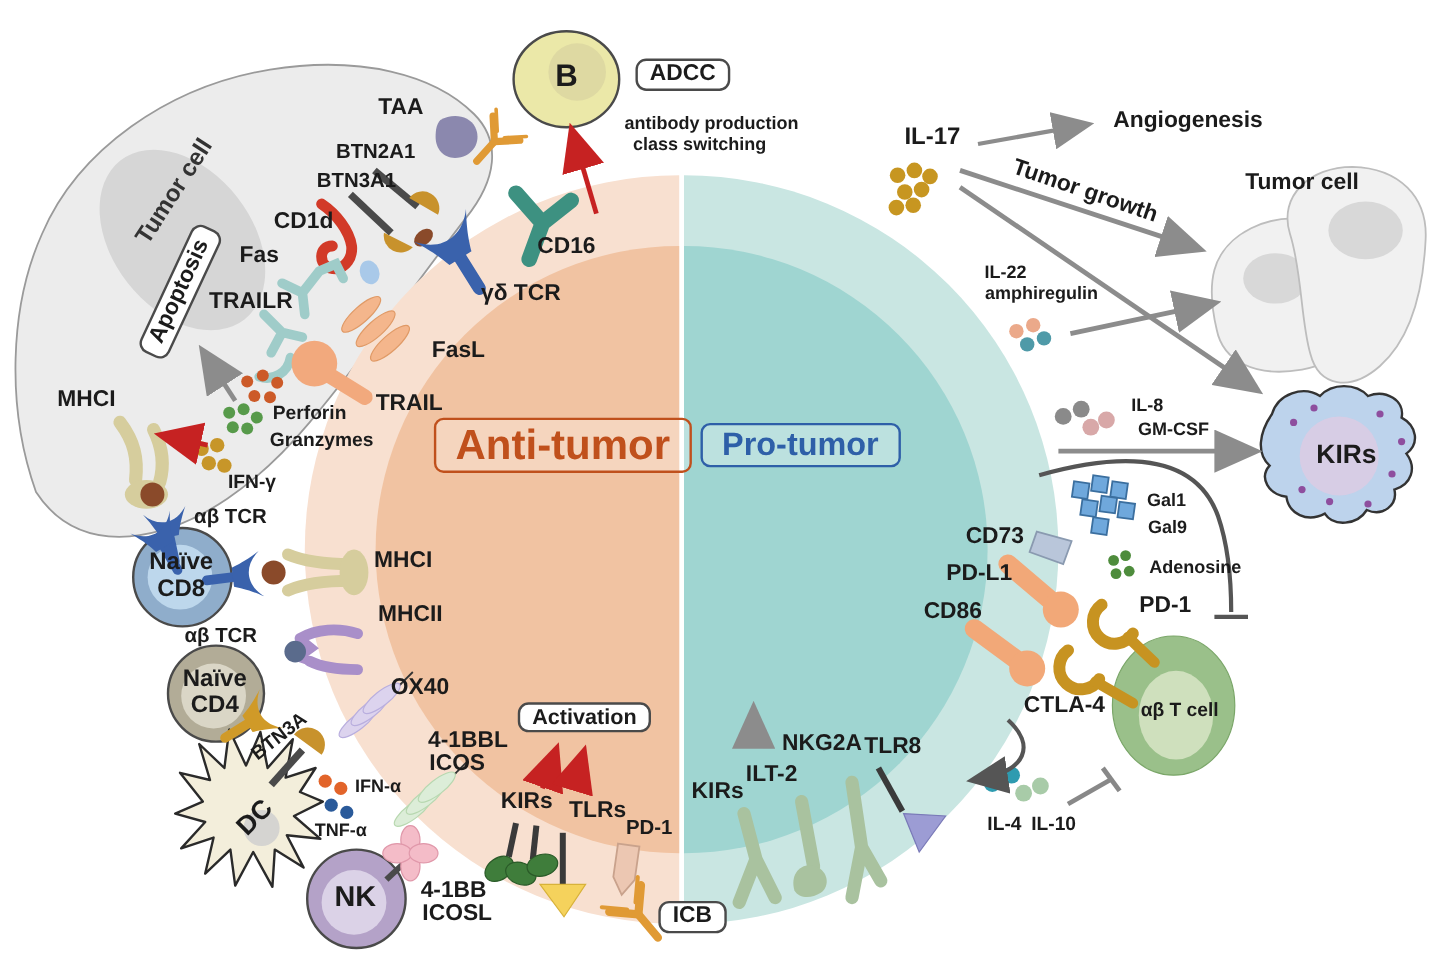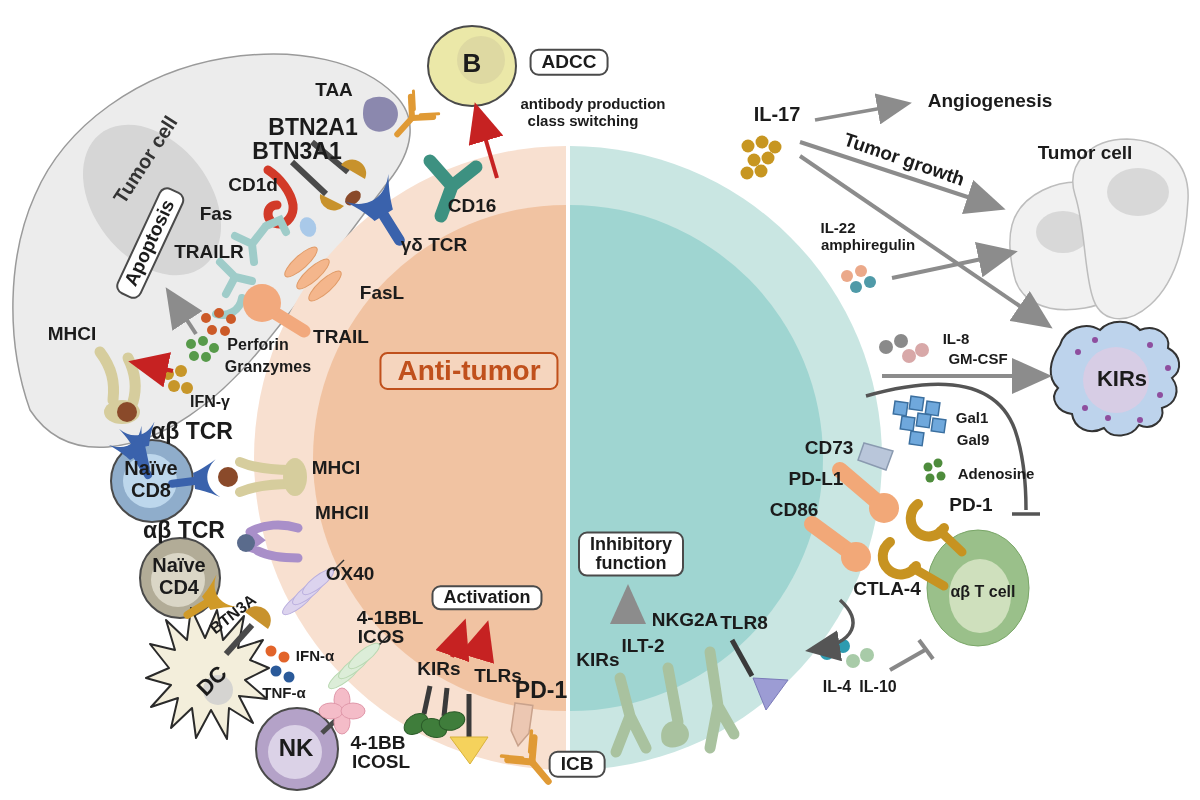--- a/index.html
+++ b/index.html
@@ -1,26 +1,26 @@
 <!DOCTYPE html>
 <html><head>
 <meta charset="utf-8">
 <style>
   html,body{margin:0;padding:0;background:#fff;}
   #stage{position:relative;width:1200px;height:800px;background:#fff;overflow:hidden;
          font-family:"Liberation Sans",sans-serif;}
   #shapes{position:absolute;left:0;top:0;}
   .lbl{position:absolute;transform:translate(-50%,-50%);font-weight:bold;color:#1b1b1b;
        font-size:17px;white-space:nowrap;line-height:1.08;text-align:center;}
-  .s14{font-size:20px}.s15{font-size:15px}.s16{font-size:16px}.s17{font-size:23px}
+  .s14{font-size:20px}.s15{font-size:15px}.s16{font-size:16px}.s17{font-size:17px}
   .s18{font-size:18px}.s19{font-size:19px}.s20{font-size:20px}.s22{font-size:22px}
   .s24{font-size:24px}.s26{font-size:26px}.s38{font-size:38px}
   .box{border:2px solid #4a4a4a;border-radius:9px;background:#fff;padding:1px 10px;}
   .obox{border:2px solid #c0501c;color:#c0501c;background:rgba(255,255,255,.30);
-        border-radius:8px;padding:2px 16px;font-size:28px;}
+        border-radius:8px;padding:2px 16px;font-size:35px;}
   .bbox{border:2px solid #2e5fa8;color:#2e5fa8;background:rgba(255,255,255,.30);
         border-radius:8px;padding:2px 16px;font-size:27px;}
   .twoline span{display:block;}
 </style>
 </head>
 <body>
 
 <div id="stage">
 
 <svg id="shapes" width="1200" height="800" viewBox="0 0 1200 800">
@@ -435,24 +435,21 @@
 <div class="lbl s19" style="left:381px;top:637px">ICOS</div>
 <div class="lbl s24" style="left:296px;top:748px">NK</div>
 <div class="lbl s19" style="left:378px;top:743px">4-1BB</div>
 <div class="lbl s19" style="left:381px;top:762px">ICOSL</div>
 <div class="lbl s19" style="left:439px;top:669px">KIRs</div>
 <div class="lbl s19" style="left:498px;top:676px">TLRs</div>
 <div class="lbl s17" style="left:541px;top:690px">PD-1</div>
 <div class="lbl s18 box" style="left:487px;top:598px">Activation</div>
 <div class="lbl s19 box" style="left:577px;top:764px">ICB</div>
 <div class="lbl obox" style="left:469px;top:371px">Anti-tumor</div>
-<div class="lbl s18 box twoline" style="left:631px;top:554px">
-  <span>Inhibitory</span>
-  <span>function</span>
-</div>
+<div class="lbl bbox" style="left:667px;top:371px">Pro-tumor</div>
 <div class="lbl s19" style="left:598px;top:660px">KIRs</div>
 <div class="lbl s19" style="left:643px;top:646px">ILT-2</div>
 <div class="lbl s19" style="left:685px;top:620px">NKG2A</div>
 <div class="lbl s19" style="left:744px;top:623px">TLR8</div>
 <div class="lbl s20" style="left:777px;top:115px">IL-17</div>
 <div class="lbl s19" style="left:990px;top:101px">Angiogenesis</div>
 <div class="lbl s19" style="left:904px;top:160px;transform:translate(-50%,-50%) rotate(19deg)">Tumor growth</div>
 <div class="lbl s19" style="left:1085px;top:153px">Tumor cell</div>
 <div class="lbl s15" style="left:838px;top:228px">IL-22</div>
 <div class="lbl s15" style="left:868px;top:245px">amphiregulin</div>

